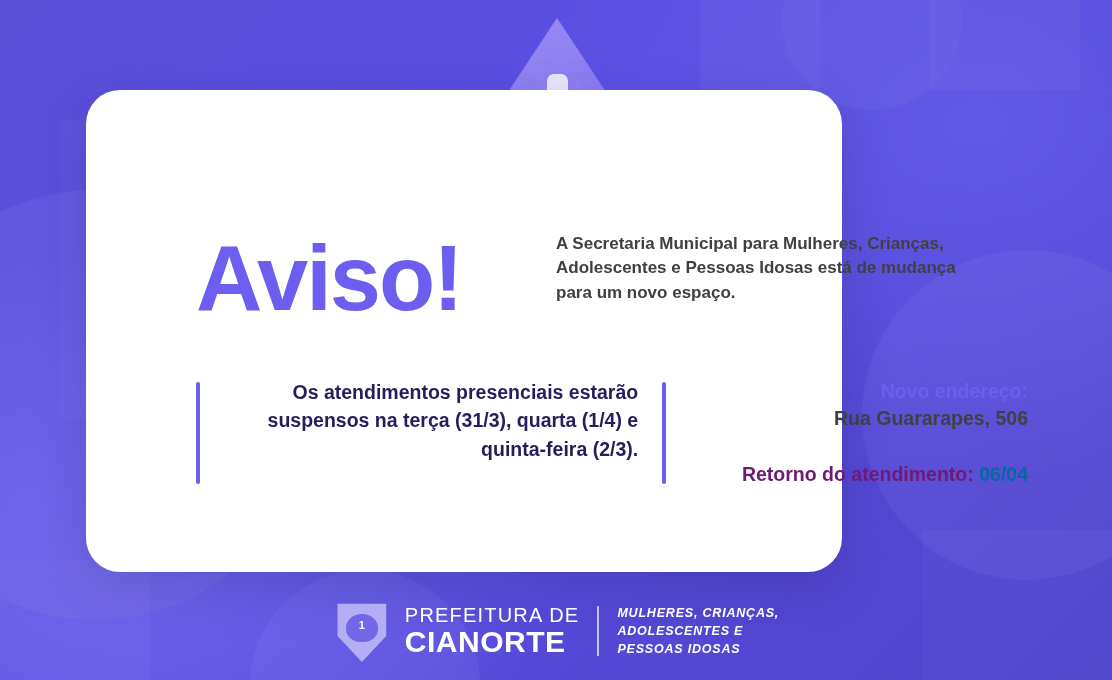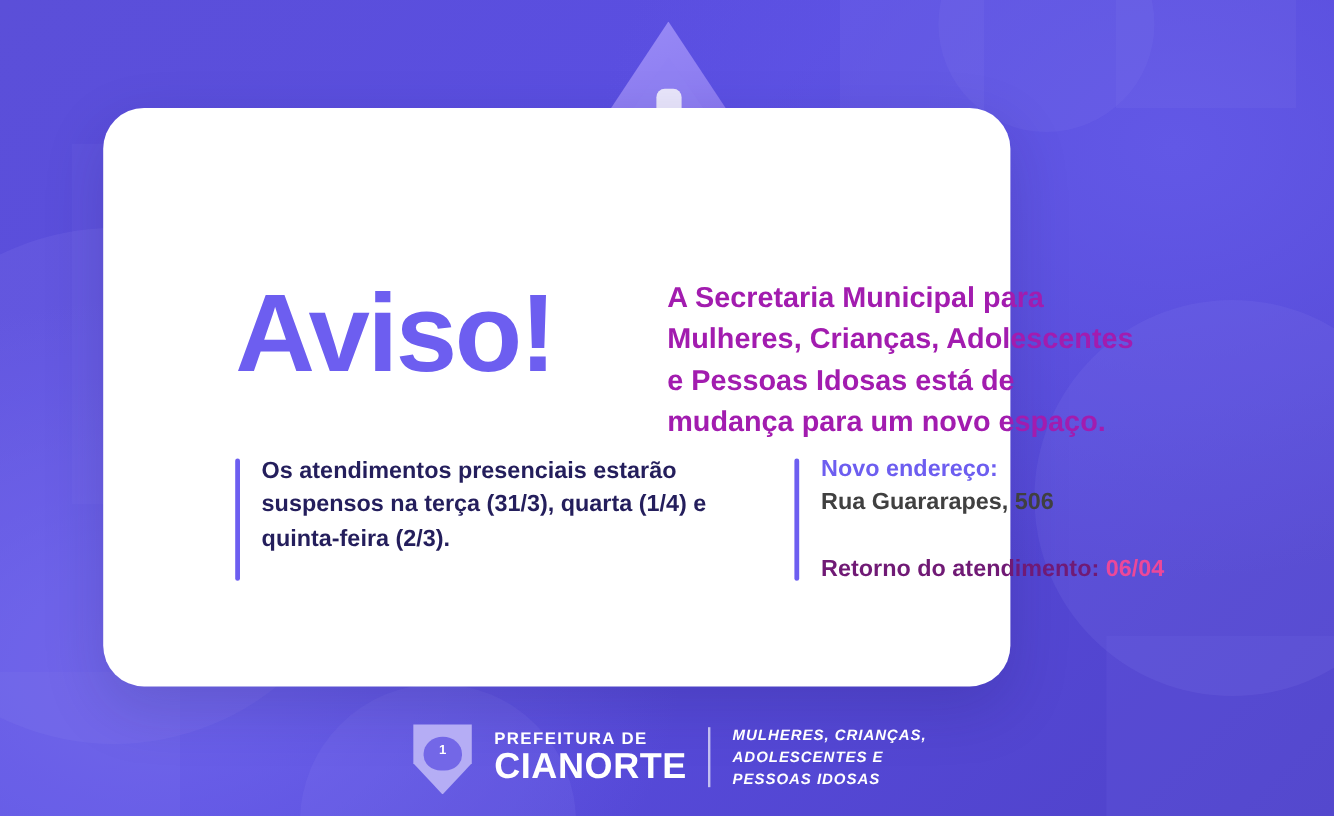--- a/index.html
+++ b/index.html
@@ -114,33 +114,34 @@
     box-sizing: border-box;
     color: #6d5ef0;
     font-size: 92px;
     font-weight: bold;
     letter-spacing: -2px;
     line-height: 1;
     margin-top: 10px;
   }
   .intro {
     width: 400px;
-    color: #a21caf;
-    font-size: 24px;
+    color: #404040;
+    font-size: 17px;
     font-weight: bold;
     line-height: 1.43;
     padding-top: 10px;
   }
 
   
   .bottom-row {
     position: absolute;
     left: 0; top: 288px;
     width: 942px;
     display: flex;
+    text-align: right;
   }
   .col {
     position: relative;
     padding-left: 22px;
   }
   .col::before {
     content: "";
     position: absolute;
     left: 0; top: 4px;
     width: 4px;
@@ -169,21 +170,21 @@
     font-weight: bold;
     line-height: 1.4;
   }
   .return-line {
     margin-top: 28px;
     font-size: 19.5px;
     font-weight: bold;
     line-height: 1.4;
   }
   .return-line .lbl { color: #701a75; }
-  .return-line .val { color: #ec4899; }
+  .return-line .val { color: #0369a1; }
 
   
   .footer {
     position: absolute;
     left: 0;
     bottom: 18px;
     width: 1112px;
     display: flex;
     align-items: center;
     justify-content: center;
@@ -215,22 +216,22 @@
     text-align: center;
     color: #ffffff;
     font-size: 11px;
     font-weight: bold;
   }
   .brand {
     color: #ffffff;
     line-height: 1;
   }
   .brand .l1 {
-    font-size: 14px;
-    font-weight: bold;
+    font-size: 20px;
+    font-weight: normal;
     letter-spacing: 1.2px;
   }
   .brand .l2 {
     font-size: 30px;
     font-weight: bold;
     letter-spacing: .5px;
     margin-top: 2px;
   }
   .divider {
     width: 2px;

